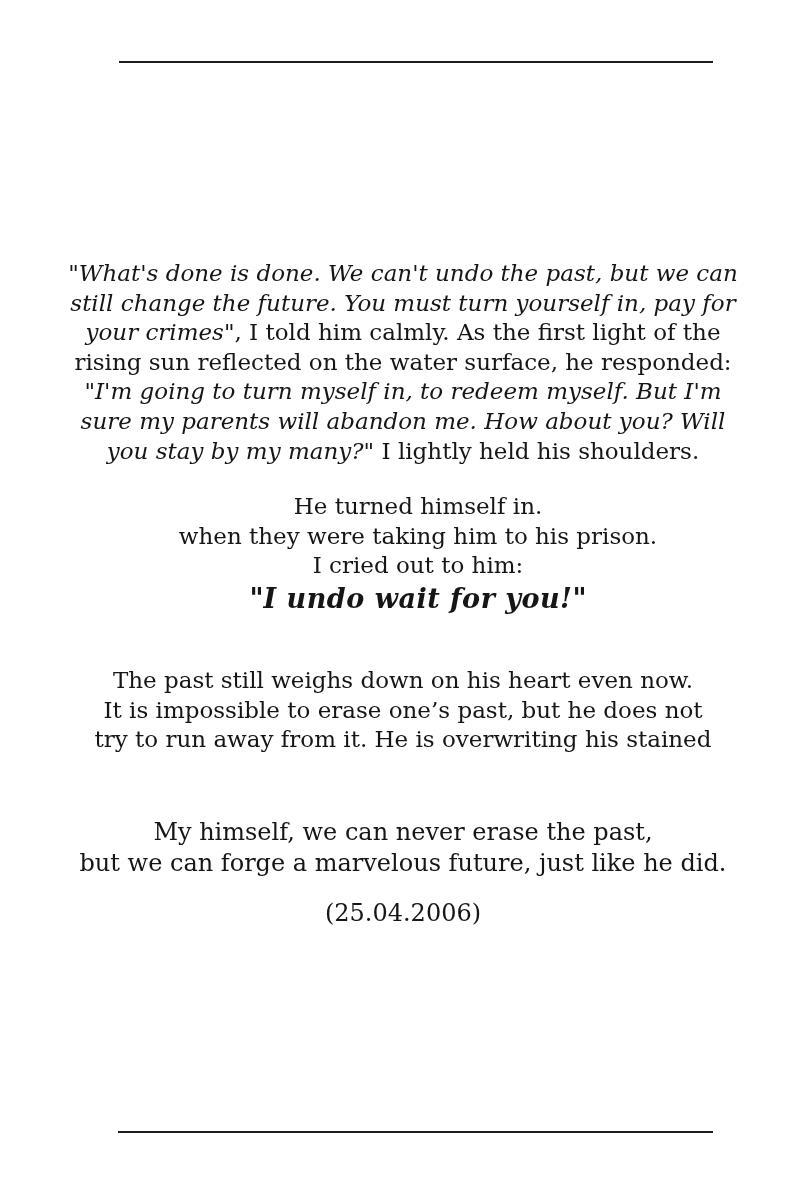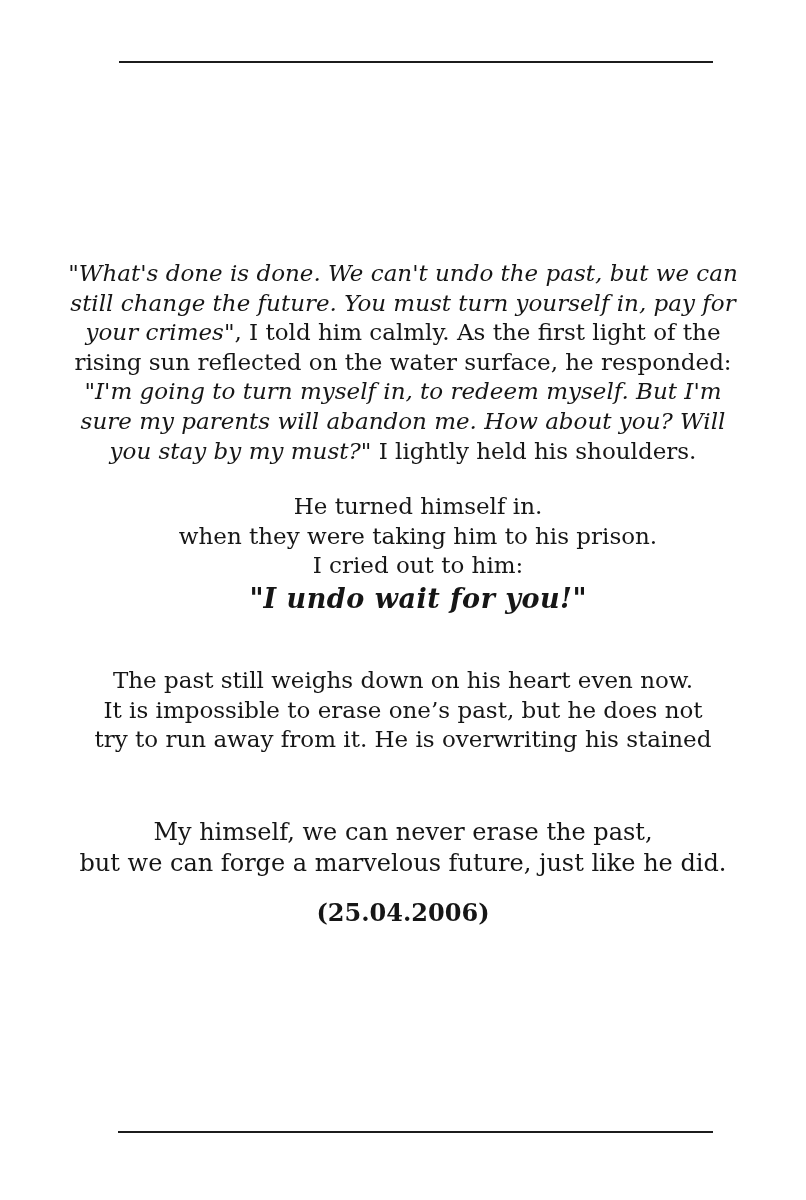--- a/index.html
+++ b/index.html
@@ -25,21 +25,21 @@
     left: 0;
     width: 100%;
     text-align: center;
   }
   .line { white-space: nowrap; }
 
   #para-opening    { top: 259px; font-size: 23px; line-height: 29.6px; }
   #para-prison     { top: 492px; font-size: 23px; line-height: 29.6px; padding-left: 15px; }
   #para-reflection { top: 666px; font-size: 23px; line-height: 29.6px; }
   #para-message    { top: 817px; font-size: 24px; line-height: 31px; }
-  #date-line       { top: 898px; font-size: 24px; line-height: 30px; font-weight: bold; }
+  #date-line       { top: 898px; font-size: 24px; line-height: 30px; font-weight: normal; }
 
   #para-prison .line:last-child { line-height: 36px; }
 
   .run-n  { font-style: normal; }
   .run-i  { font-style: italic; }
   .run-bi { font-style: italic; font-weight: bold; font-size: 27px; letter-spacing: 0.5px; }
   .run-bq { font-style: normal; font-weight: bold; font-size: 27px; }
 </style>
 </head>
 <body>
@@ -47,21 +47,21 @@
 <div class="page">
   <div class="rule rule-top"></div>
 
   <div id="para-opening" class="textblock">
       <div class="line"><span class="run-n">"</span><span class="run-i">What's done is done. We can't undo the past, but we can</span></div>
       <div class="line"><span class="run-i">still change the future. You must turn yourself in, pay for</span></div>
       <div class="line"><span class="run-i">your crimes</span><span class="run-n">", I told him calmly. As the first light of the</span></div>
       <div class="line"><span class="run-n">rising sun reflected on the water surface, he responded:</span></div>
       <div class="line"><span class="run-n">"</span><span class="run-i">I'm going to turn myself in, to redeem myself. But I'm</span></div>
       <div class="line"><span class="run-i">sure my parents will abandon me. How about you? Will</span></div>
-      <div class="line"><span class="run-i">you stay by my must?</span><span class="run-n">" I lightly held his shoulders.</span></div>
+      <div class="line"><span class="run-i">you stay by my many?</span><span class="run-n">" I lightly held his shoulders.</span></div>
     </div>
 
   <div id="para-prison" class="textblock">
       <div class="line"><span class="run-n">He turned himself in.</span></div>
       <div class="line"><span class="run-n">when they were taking him to his prison.</span></div>
       <div class="line"><span class="run-n">I cried out to him:</span></div>
       <div class="line"><span class="run-bq">"</span><span class="run-bi">I undo wait for you!</span><span class="run-bq">"</span></div>
     </div>
 
   <div id="para-reflection" class="textblock">

